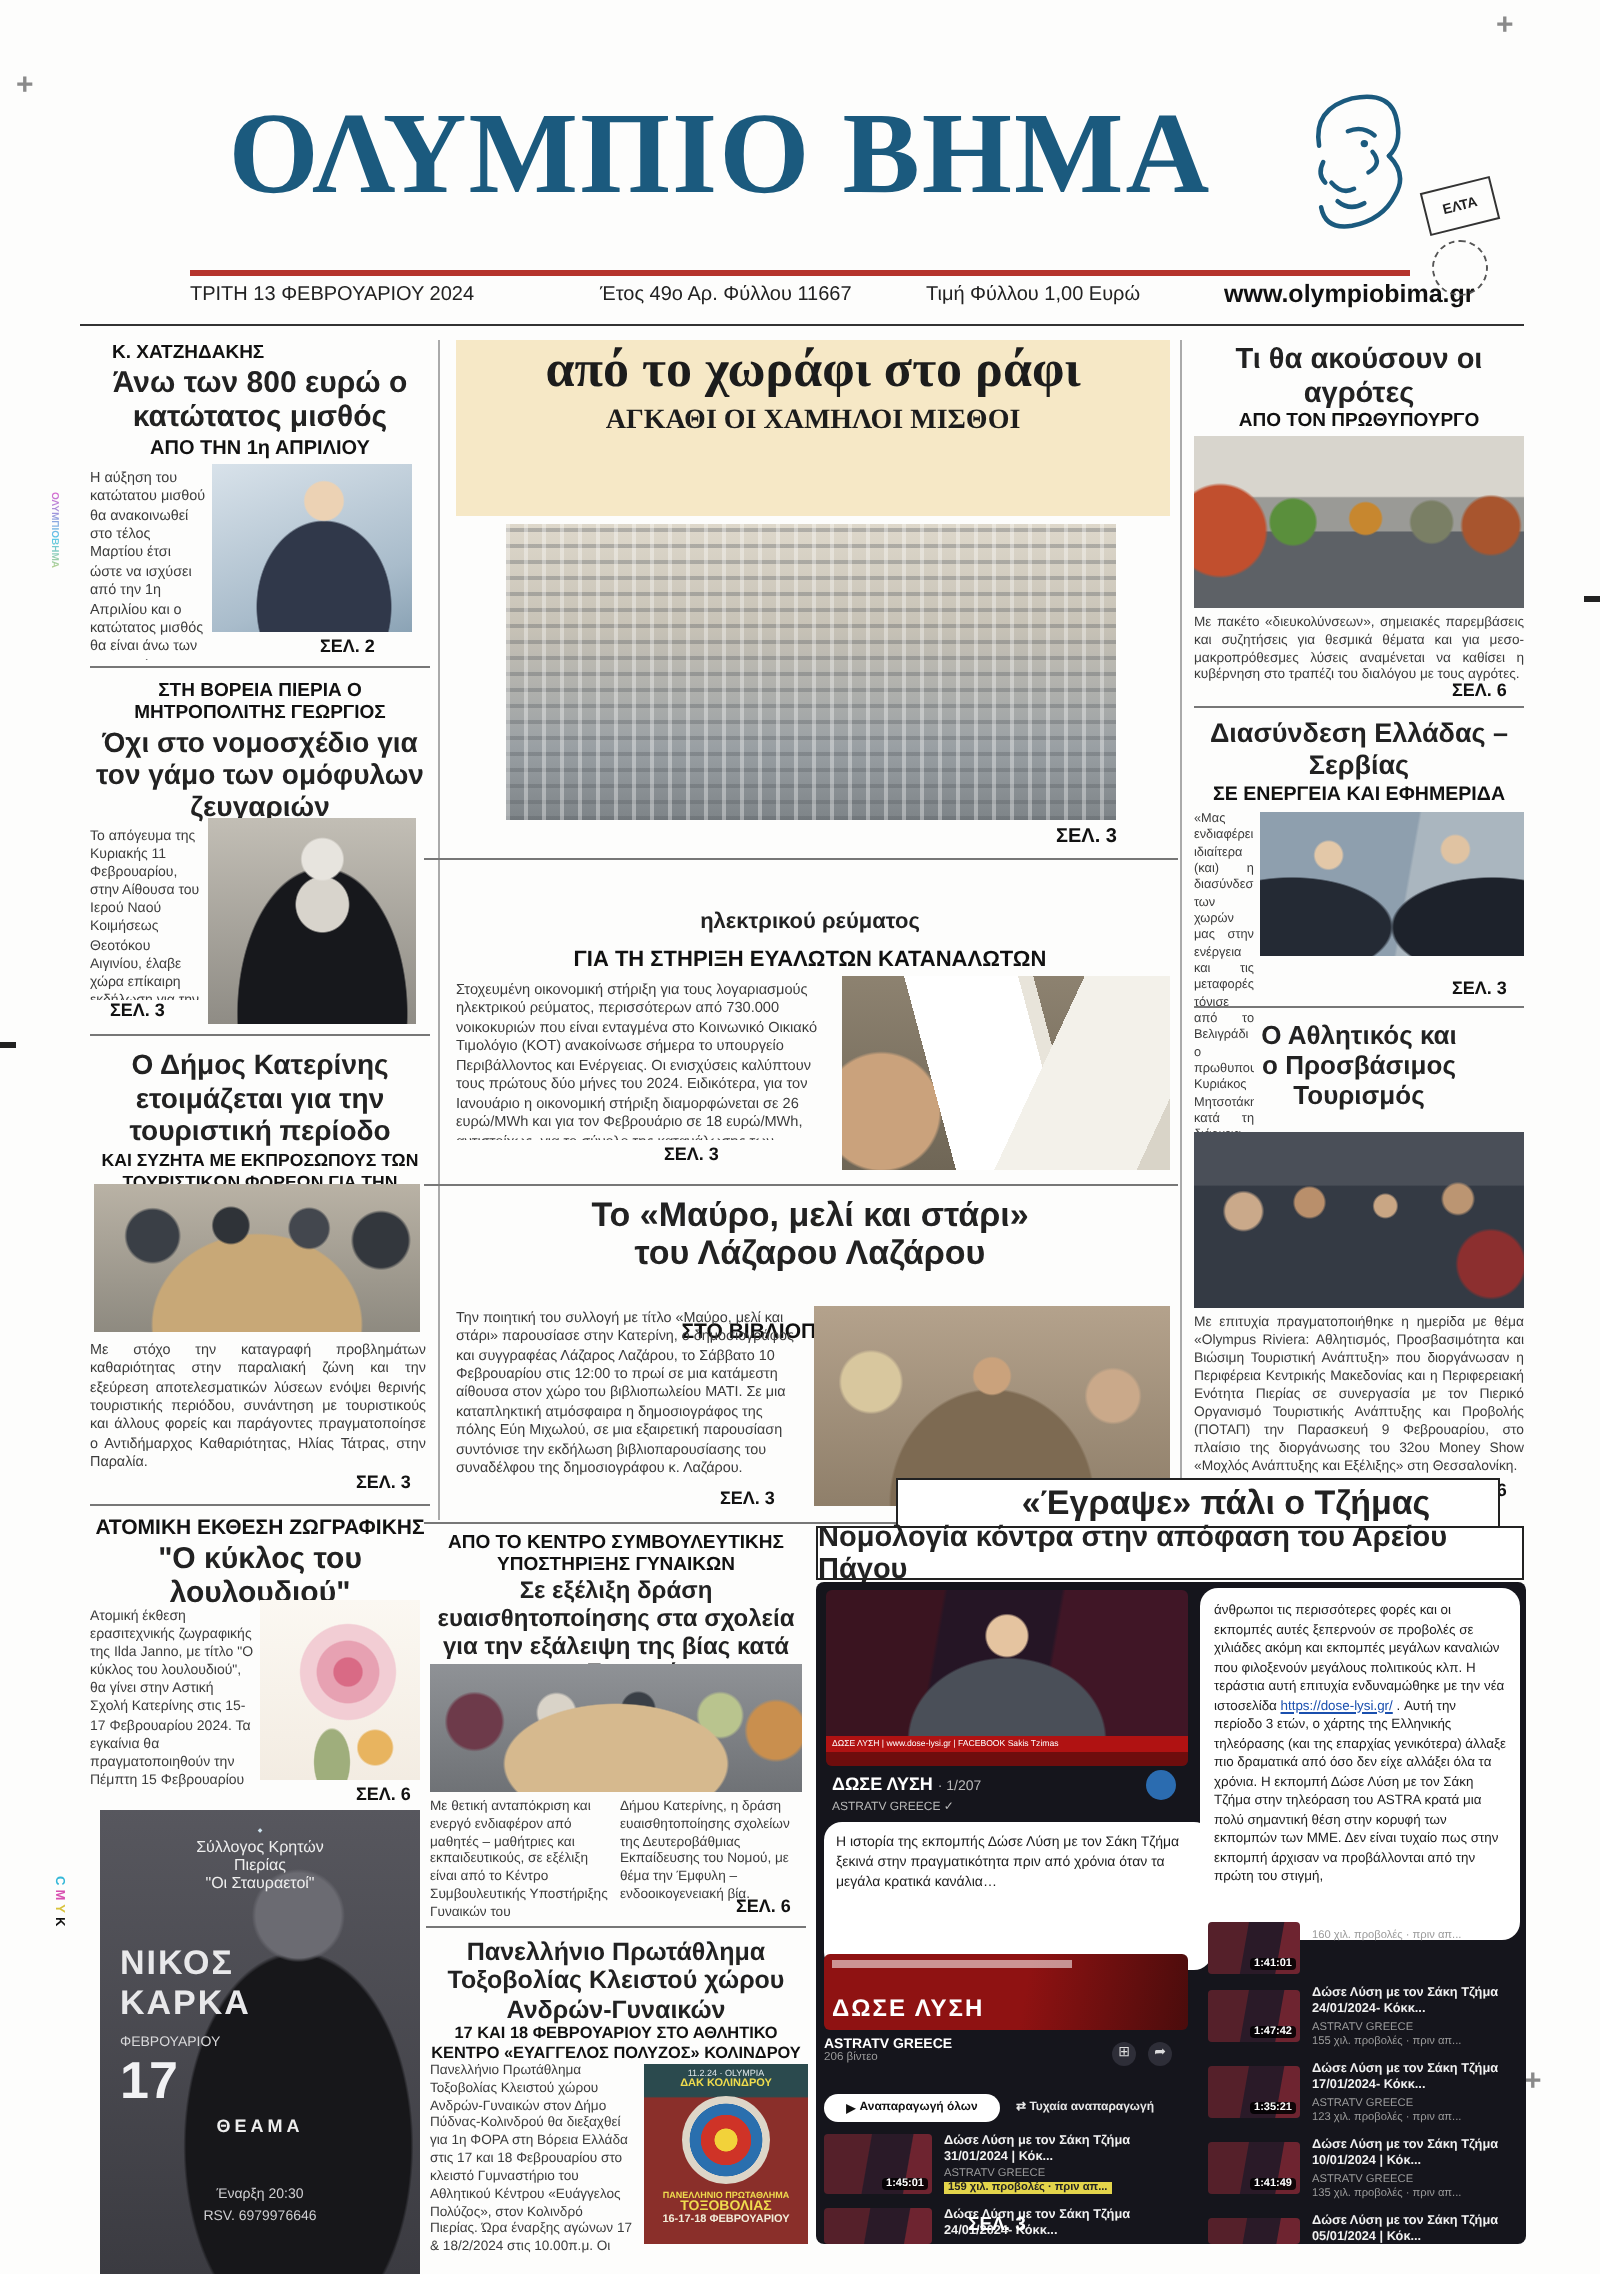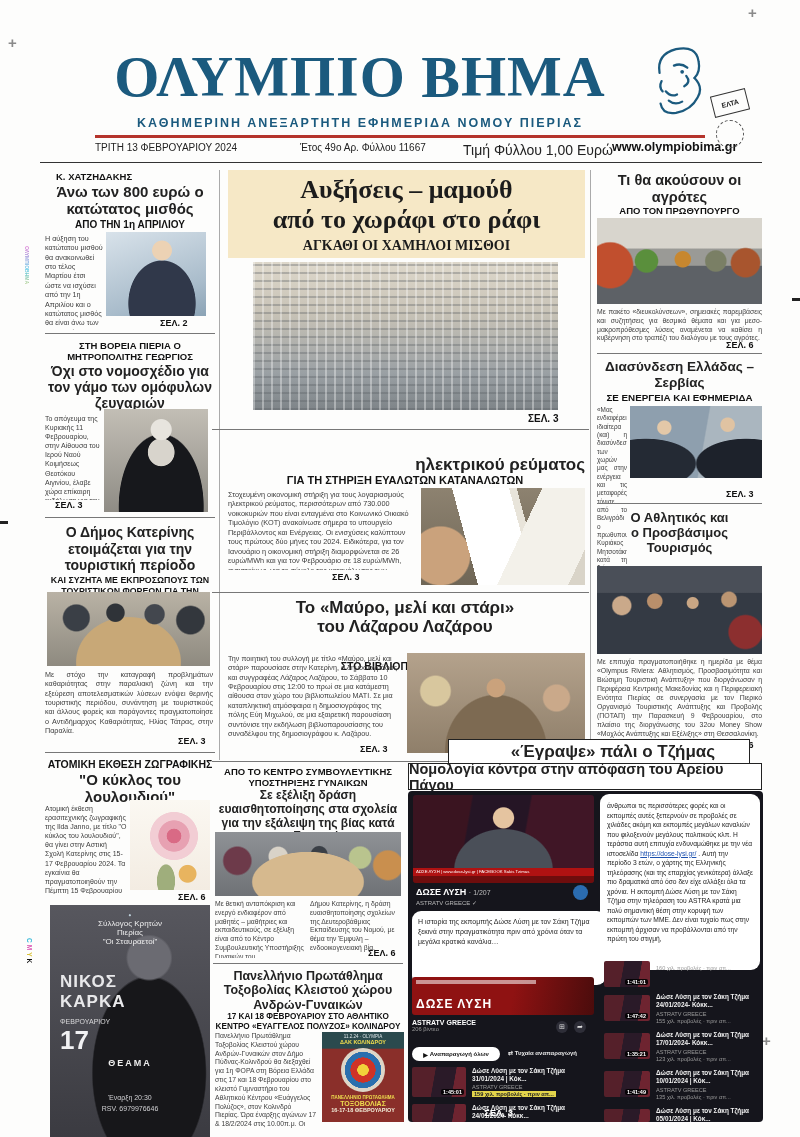--- a/index.html
+++ b/index.html
@@ -126,26 +126,25 @@
         <path d="M28 23 Q35 20 41 25"></path>
         <path d="M40 33 Q45 39 38 43"></path>
         <path d="M20 48 q5 6 11 3"></path>
         <path d="M23 57 q6 5 13 1"></path>
         <path d="M16 38 q-3 6 1 10"></path>
       </g>
       <circle cx="36" cy="29" r="1.8" fill="#1b5a7e"></circle>
     </svg>
   </div>
 
-  <div class="abs bold ctr" style="left:75px;top:116px;width:570px;font-size:12.5px;letter-spacing:2px;color:#1b5a7e;">ΚΑΘΗΜΕΡΙΝΗ ΑΝΕΞΑΡΤΗΤΗ ΕΦΗΜΕΡΙΔΑ ΝΟΜΟΥ ΠΙΕΡΙΑΣ</div>
   <div class="abs" style="left:95px;top:135px;width:610px;height:2.5px;background:#b5342c;"></div>
 
   <div class="abs" style="left:95px;top:142px;font-size:10px;color:#222;">ΤΡΙΤΗ 13 ΦΕΒΡΟΥΑΡΙΟΥ 2024</div>
   <div class="abs" style="left:300px;top:142px;font-size:10px;color:#222;">Έτος 49ο Αρ. Φύλλου 11667</div>
-  <div class="abs" style="left:463px;top:142px;font-size:14px;color:#222;">Τιμή Φύλλου 1,00 Ευρώ</div>
+  <div class="abs" style="left:463px;top:142px;font-size:10px;color:#222;">Τιμή Φύλλου 1,00 Ευρώ</div>
   <div class="abs bold" style="left:612px;top:140px;font-size:12.5px;color:#111;">www.olympiobima.gr</div>
 
   <div class="abs" style="left:712px;top:92px;width:34px;height:20px;border:1.5px solid #333;transform:rotate(-14deg);display:flex;align-items:center;justify-content:center;font-size:7px;font-weight:bold;">ΕΛΤΑ</div>
   <div class="abs" style="left:716px;top:120px;width:26px;height:26px;border:1.5px dashed #555;border-radius:50%;"></div>
 
   <div class="abs hr" style="left:40px;top:162px;width:722px;"></div>
 
   <div class="abs vr" style="left:219px;top:170px;height:590px;"></div>
   <div class="abs vr" style="left:590px;top:170px;height:590px;"></div>
 
@@ -188,30 +187,29 @@
     <div style="font-size:17px;font-weight:bold;color:#e8e8ea;margin:26px 0 0 10px;letter-spacing:1px;">ΝΙΚΟΣ</div>
     <div style="font-size:17px;font-weight:bold;color:#e8e8ea;margin-left:10px;letter-spacing:1px;">ΚΑΡΚΑ</div>
     <div style="font-size:7px;margin:6px 0 0 10px;color:#d8d8da;">ΦΕΒΡΟΥΑΡΙΟΥ</div>
     <div style="font-size:26px;font-weight:bold;margin-left:10px;color:#f2f2f4;">17</div>
     <div style="font-size:9px;font-weight:bold;text-align:center;margin-top:2px;letter-spacing:2px;">ΘΕΑΜΑ</div>
     <div style="font-size:7px;text-align:center;margin-top:26px;color:#cfcfd2;">Έναρξη 20:30</div>
     <div style="font-size:7px;text-align:center;margin-top:4px;color:#cfcfd2;">RSV. 6979976646</div>
   </div>
 
   <div class="abs" style="left:228px;top:170px;width:357px;height:88px;background:#f6e8c6;">
-    <div class="serif bold ctr" style="font-size:26px;margin-top:5px;color:#1c1c1c;">Αυξήσεις – μαμούθ</div>
     <div class="serif bold ctr" style="font-size:26px;color:#1c1c1c;">από το χωράφι στο ράφι</div>
     <div class="serif bold ctr" style="font-size:14px;margin-top:3px;color:#1c1c1c;">ΑΓΚΑΘΙ ΟΙ ΧΑΜΗΛΟΙ ΜΙΣΘΟΙ</div>
   </div>
   <div class="abs photo ph-carts" style="left:253px;top:262px;width:305px;height:148px;"></div>
   <div class="abs pg" style="left:528px;top:413px;font-size:10px;">ΣΕΛ. 3</div>
 
   <div class="abs hr thin" style="left:212px;top:429px;width:377px;"></div>
 
-  <div class="abs bold ctr" style="left:225px;top:455px;width:360px;font-size:17px;text-align:right;">ηλεκτρικού ρεύματος</div>
+  <div class="abs bold ctr" style="left:225px;top:455px;width:360px;font-size:11px;">ηλεκτρικού ρεύματος</div>
   <div class="abs kick ctr" style="left:225px;top:474px;width:360px;font-size:11px;">ΓΙΑ ΤΗ ΣΤΗΡΙΞΗ ΕΥΑΛΩΤΩΝ ΚΑΤΑΝΑΛΩΤΩΝ</div>
   <div class="abs body-txt" style="left:228px;top:490px;width:186px;height:80px;font-size:7.3px;">Στοχευμένη οικονομική στήριξη για τους λογαριασμούς ηλεκτρικού ρεύματος, περισσότερων από 730.000 νοικοκυριών που είναι ενταγμένα στο Κοινωνικό Οικιακό Τιμολόγιο (ΚΟΤ) ανακοίνωσε σήμερα το υπουργείο Περιβάλλοντος και Ενέργειας. Οι ενισχύσεις καλύπτουν τους πρώτους δύο μήνες του 2024. Ειδικότερα, για τον Ιανουάριο η οικονομική στήριξη διαμορφώνεται σε 26 ευρώ/MWh και για τον Φεβρουάριο σε 18 ευρώ/MWh, αντιστοίχως, για το σύνολο της κατανάλωσης των δικαιούχων.</div>
   <div class="abs photo ph-bills" style="left:421px;top:488px;width:164px;height:97px;"></div>
   <div class="abs pg" style="left:332px;top:572px;">ΣΕΛ. 3</div>
 
   <div class="abs hr thin" style="left:212px;top:592px;width:377px;"></div>
 
   <div class="abs bold ctr" style="left:225px;top:598px;width:360px;font-size:17px;">Το «Μαύρο, μελί και στάρι»</div>
   <div class="abs bold ctr" style="left:225px;top:617px;width:360px;font-size:17px;">του Λάζαρου Λαζάρου</div>
   <div class="abs kick ctr" style="left:225px;top:660px;width:360px;font-size:10.5px;">ΣΤΟ ΒΙΒΛΙΟΠΩΛΕΙΟ ΜΑΤΙ</div>

